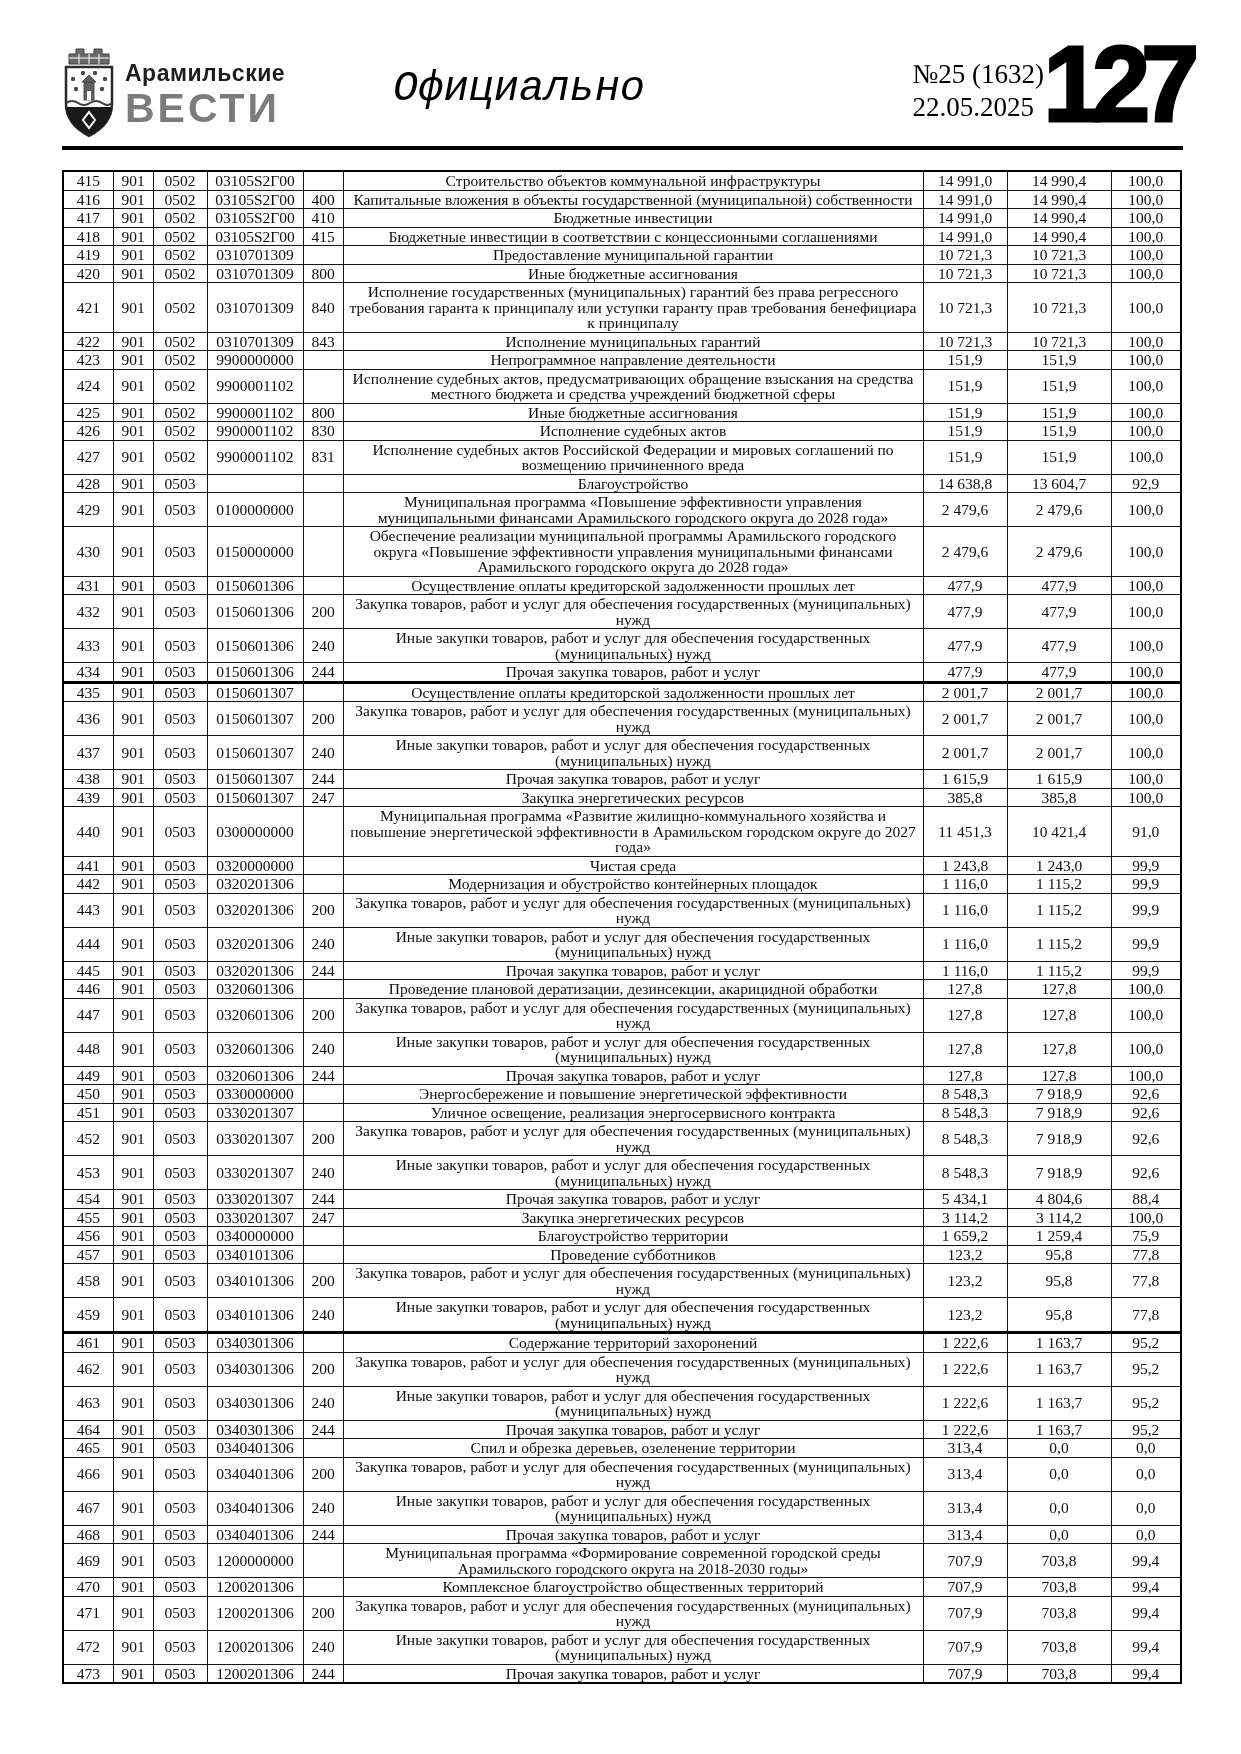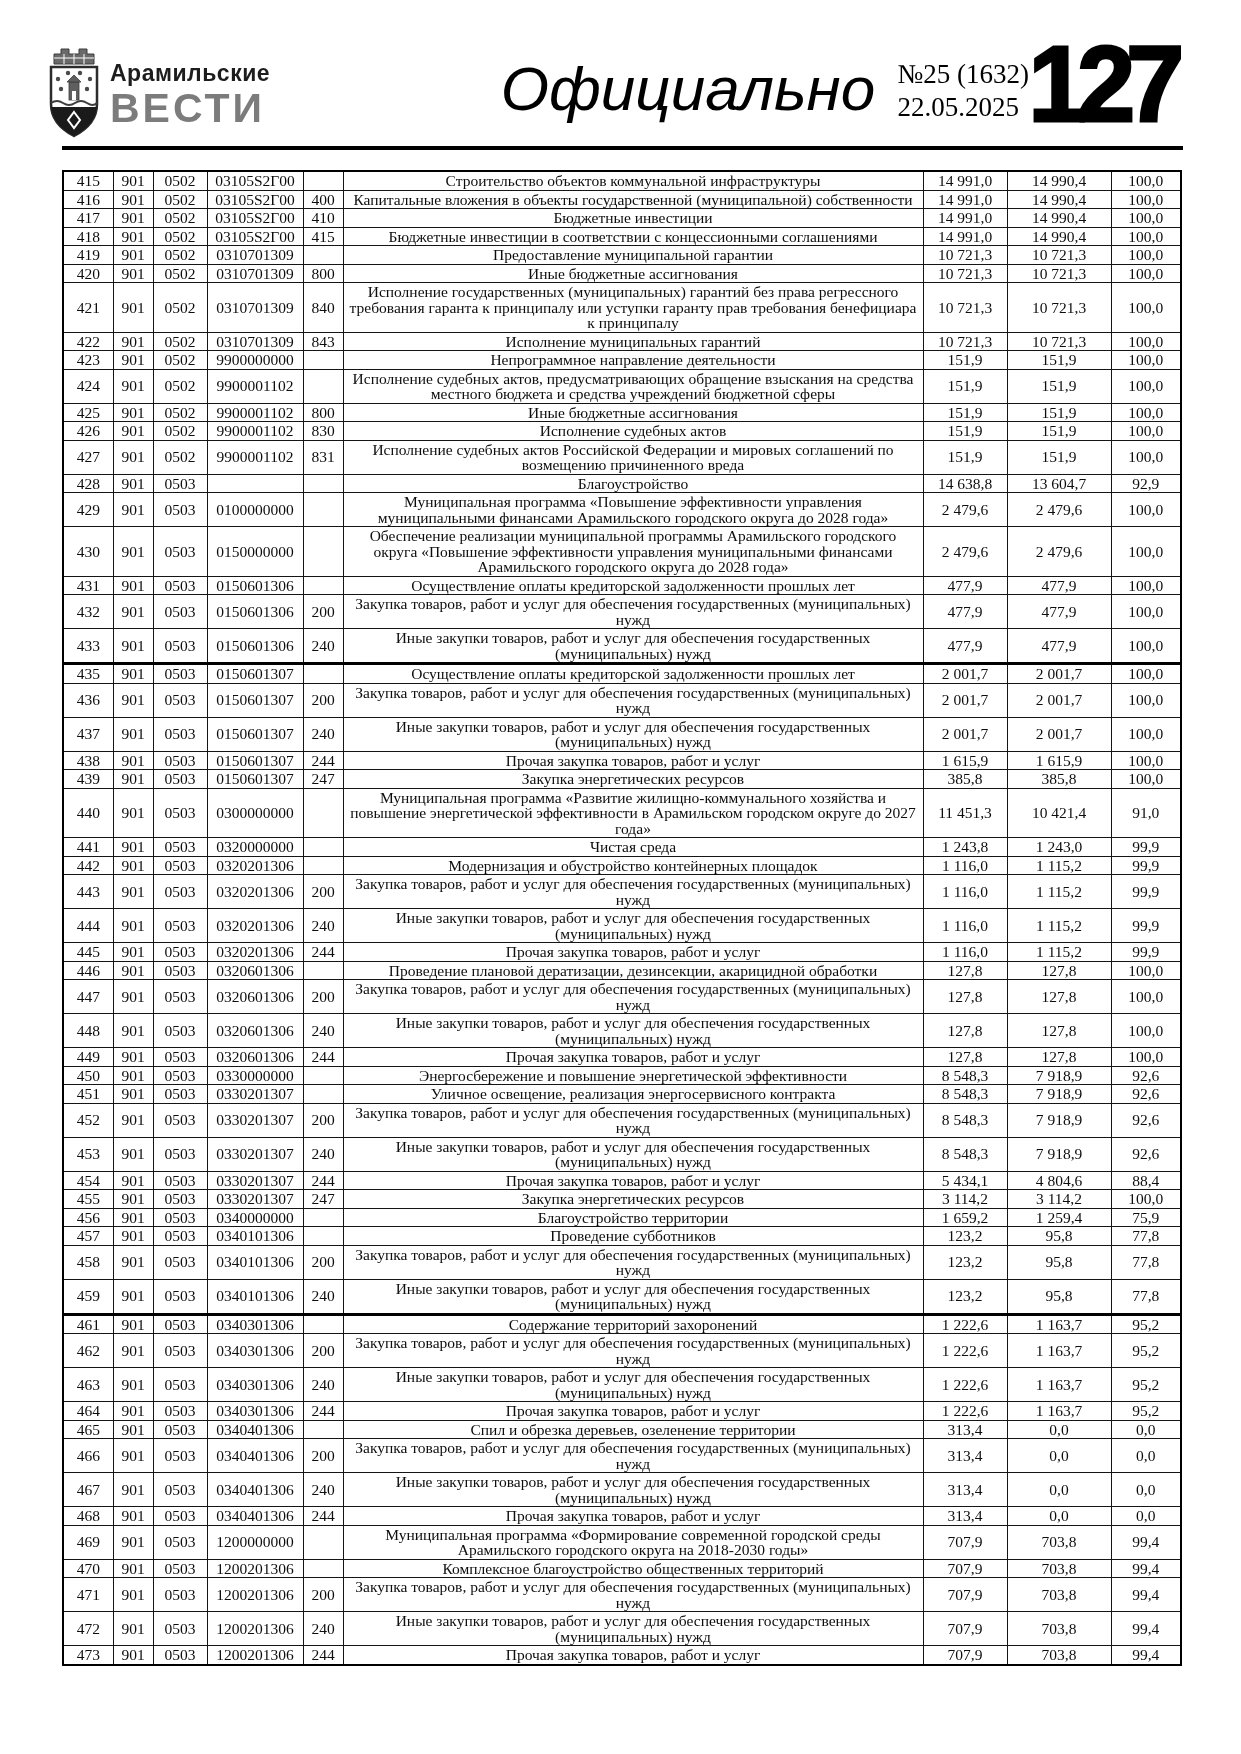--- a/index.html
+++ b/index.html
@@ -2,36 +2,36 @@
 <html lang="ru"><head>
 <meta charset="utf-8">
 <style>
   html,body{margin:0;padding:0;}
   body{
     width:1241px;height:1754px;background:#ffffff;position:relative;
     font-family:"Liberation Serif",serif;color:#111;
     -webkit-font-smoothing:antialiased;
   }
   
-  .masthead{position:absolute;top:38px;left:48px;width:1121px;height:104px;}
+  .masthead{position:absolute;top:38px;left:63px;width:1121px;height:104px;}
   .logo{position:absolute;left:0;top:8px;display:flex;align-items:flex-start;}
   .logo svg{display:block;}
   .logo-text{margin-left:10px;display:flex;flex-direction:column;}
   .paper-top{
     font-family:"Liberation Sans",sans-serif;font-weight:bold;
     font-size:23px;color:#1d1d1d;letter-spacing:.5px;line-height:26px;margin-top:14px;
   }
   .paper-bottom{
     font-family:"Liberation Sans",sans-serif;font-weight:bold;
     font-size:41px;color:#7c7c7c;letter-spacing:3px;line-height:44px;
   }
   .section-title{
-    position:absolute;left:330px;top:18px;width:620px;text-align:center;
-    font-style:italic;font-size:62px;line-height:66px;color:#000;
-    font-family:Liberation Sans, sans-serif;
+    position:absolute;left:330px;top:18px;width:620px;text-align:left;
+    font-style:italic;font-size:42px;line-height:66px;color:#000;
+    font-family:Liberation Mono, monospace;
   }
   .issue{
     position:absolute;right:140px;top:20px;text-align:left;
     font-size:27px;line-height:33px;color:#000;white-space:nowrap;
   }
   .page-number{
     position:absolute;right:-6px;top:-6px;
     font-family:"Liberation Sans",sans-serif;font-weight:900;
     font-size:104px;line-height:100px;letter-spacing:-9px;color:#000;
     -webkit-text-stroke:3px #000;
@@ -320,20 +320,31 @@
           <td class="c0">433</td>
           <td class="c1">901</td>
           <td class="c2">0503</td>
           <td class="c3">0150601306</td>
           <td class="c4">240</td>
           <td class="c5">Иные закупки товаров, работ и услуг для обеспечения государственных (муниципальных) нужд</td>
           <td class="c6">477,9</td>
           <td class="c7">477,9</td>
           <td class="c8">100,0</td>
         </tr>
+        <tr>
+          <td class="c0">434</td>
+          <td class="c1">901</td>
+          <td class="c2">0503</td>
+          <td class="c3">0150601306</td>
+          <td class="c4">244</td>
+          <td class="c5">Прочая закупка товаров, работ и услуг</td>
+          <td class="c6">477,9</td>
+          <td class="c7">477,9</td>
+          <td class="c8">100,0</td>
+        </tr>
         <tr class="thick-top">
           <td class="c0">435</td>
           <td class="c1">901</td>
           <td class="c2">0503</td>
           <td class="c3">0150601307</td>
           <td class="c4"></td>
           <td class="c5">Осуществление оплаты кредиторской задолженности прошлых лет</td>
           <td class="c6">2 001,7</td>
           <td class="c7">2 001,7</td>
           <td class="c8">100,0</td>

